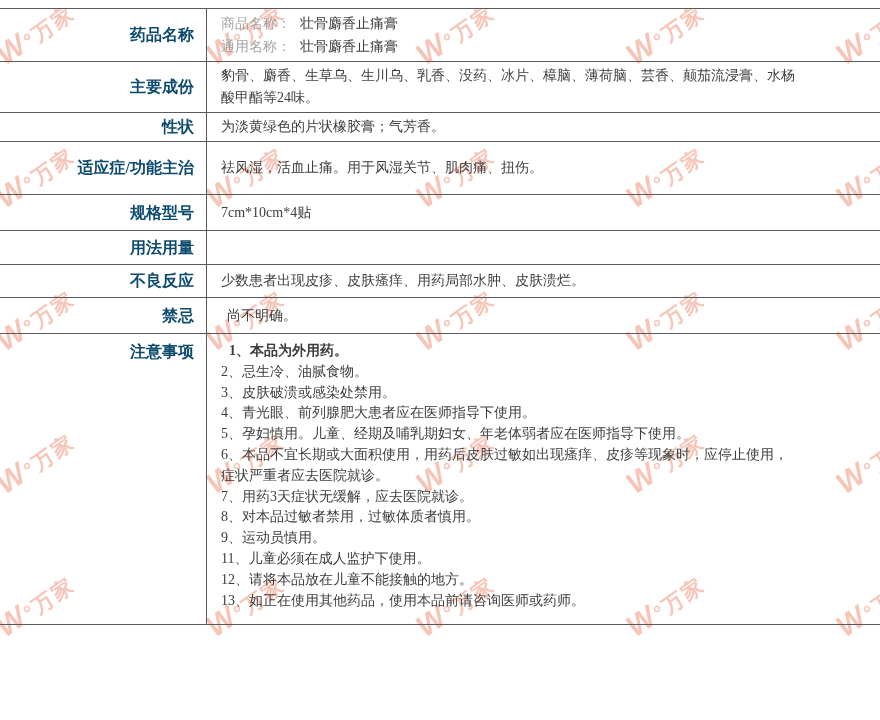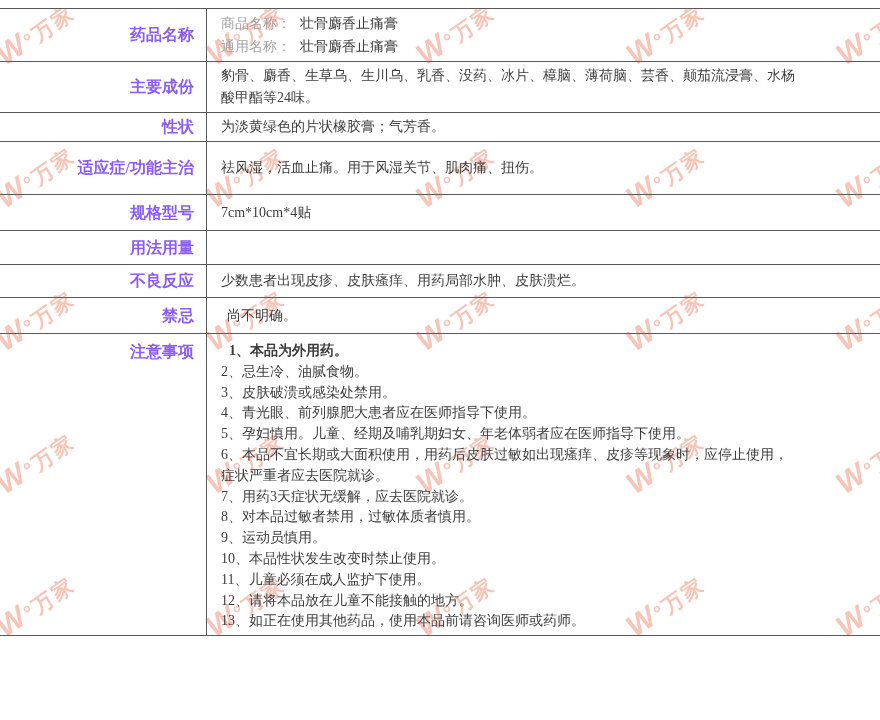--- a/index.html
+++ b/index.html
@@ -57,21 +57,21 @@
     box-sizing: border-box;
     padding: 2px 12px 2px 62px;
     border-right: 1px solid #595959;
     display: flex;
     align-items: center;
     justify-content: flex-end;
     text-align: right;
     font-weight: bold;
     font-size: 16px;
     line-height: 24px;
-    color: #8b5cf6;
+    color: #0c4a6e;
   }
   .t-content {
     flex: 1;
     box-sizing: border-box;
     padding: 3px 85px 3px 14px;
     display: flex;
     flex-direction: column;
     justify-content: center;
     font-size: 14px;
     line-height: 22px;
@@ -187,21 +187,20 @@
       <div class="t-content">
         <div class="notice-item">1、本品为外用药。</div>
         <div class="notice-item">2、忌生冷、油腻食物。</div>
         <div class="notice-item">3、皮肤破溃或感染处禁用。</div>
         <div class="notice-item">4、青光眼、前列腺肥大患者应在医师指导下使用。</div>
         <div class="notice-item">5、孕妇慎用。儿童、经期及哺乳期妇女、年老体弱者应在医师指导下使用。</div>
         <div class="notice-item">6、本品不宜长期或大面积使用，用药后皮肤过敏如出现瘙痒、皮疹等现象时，应停止使用，症状严重者应去医院就诊。</div>
         <div class="notice-item">7、用药3天症状无缓解，应去医院就诊。</div>
         <div class="notice-item">8、对本品过敏者禁用，过敏体质者慎用。</div>
         <div class="notice-item">9、运动员慎用。</div>
-        <div class="notice-item">10、本品性状发生改变时禁止使用。</div>
         <div class="notice-item">11、儿童必须在成人监护下使用。</div>
         <div class="notice-item">12、请将本品放在儿童不能接触的地方。</div>
         <div class="notice-item">13、如正在使用其他药品，使用本品前请咨询医师或药师。</div>
       </div>
     </div>
 
 
   </div>
 </div>
 

